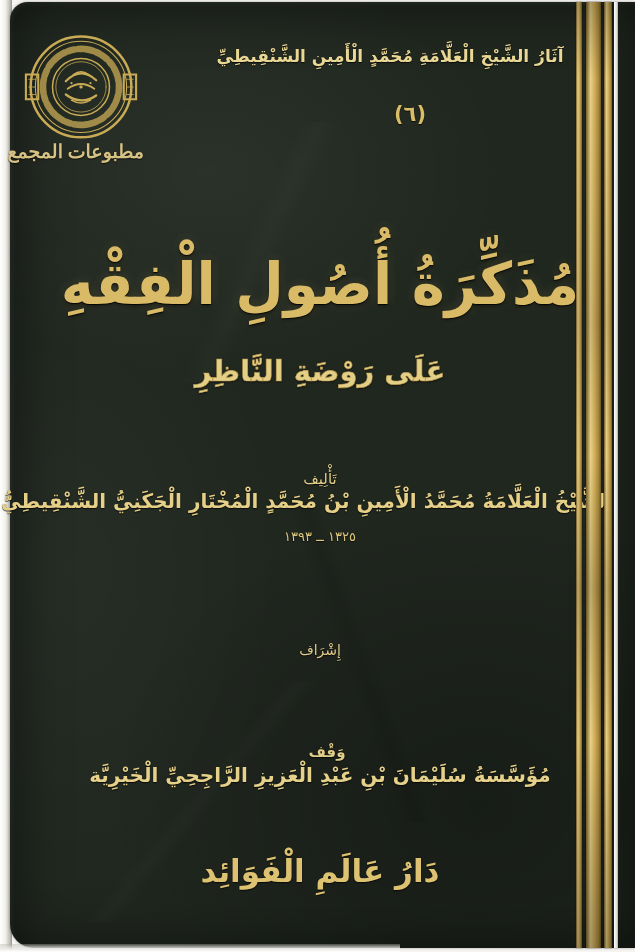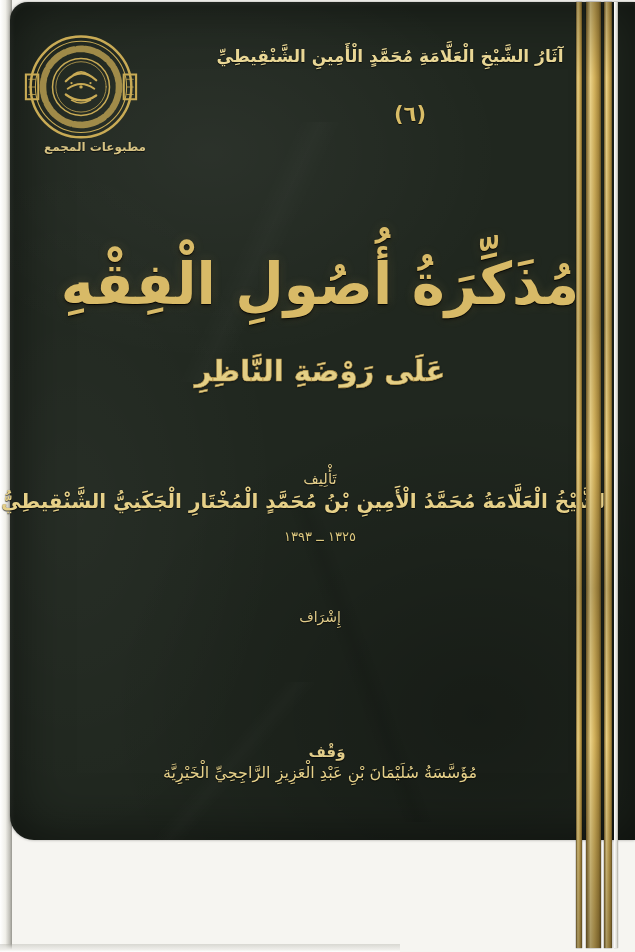--- a/index.html
+++ b/index.html
@@ -12,21 +12,21 @@
   .page-edge-left{
     position:absolute;left:0;top:0;width:12px;height:952px;
     background:linear-gradient(90deg,#ffffff 0%,#f1f0ea 45%,#c2c1ba 80%,#97968f 100%);
   }
   .page-edge-bottom{
     position:absolute;left:0;top:944px;width:400px;height:8px;
     background:linear-gradient(180deg,rgba(160,160,152,.35),#efeeea 70%,#ffffff);
   }
   
   .cover{
-    position:absolute;left:10px;top:2px;width:625px;height:838px;
+    position:absolute;left:10px;top:2px;width:625px;height:946px;
     border-radius:18px 0 0 24px;
     background:
       radial-gradient(ellipse 420px 300px at 32% 18%, rgba(255,255,255,0.05), transparent 70%),
       radial-gradient(ellipse 500px 420px at 75% 85%, rgba(0,0,0,0.28), transparent 75%),
       radial-gradient(ellipse 300px 500px at 10% 60%, rgba(255,255,255,0.03), transparent 70%),
       #20271f;
     box-shadow:
       inset 0 0 55px rgba(0,0,0,0.55),
       inset 2px 2px 4px rgba(255,255,255,0.07),
       0 0 3px rgba(0,0,0,0.35);
@@ -62,43 +62,43 @@
     color:#ddc272;direction:rtl;text-align:center;position:absolute;
     text-shadow:0 1px 1px rgba(0,0,0,.65),0 0 1px rgba(0,0,0,.4);
     white-space:nowrap;
   }
   .pale{color:#e9d795;}
 
   .series-line{left:205px;top:44px;width:350px;font-size:17px;font-weight:bold;letter-spacing:.5px;}
   .volume-number{left:370px;top:100px;width:60px;font-size:21px;font-weight:bold;color:#d9bd67;}
 
   .seal-wrap{position:absolute;left:14px;top:26px;width:114px;height:114px;}
-  .seal-caption{left:20px;top:138px;width:130px;font-size:12px;font-weight:bold;color:#d6c283;}
+  .seal-caption{left:4px;top:138px;width:130px;font-size:19px;font-weight:bold;color:#d6c283;font-family:Liberation Serif, serif;}
 
   .main-title{
     left:50px;top:216px;width:520px;height:132px;line-height:132px;
     font-size:56px;font-weight:bold;color:#d8ba67;
     text-shadow:0 1px 0 rgba(0,0,0,.7),0 2px 4px rgba(0,0,0,.55),0 0 10px rgba(216,186,103,.18);
     transform:scaleY(1.04);
   }
   .subtitle{
     left:140px;top:352px;width:340px;font-size:29px;font-weight:bold;color:#e4cf86;
     -webkit-text-stroke:.6px #b5954c;
     text-shadow:0 1px 2px rgba(0,0,0,.6);
   }
   .author-label{left:250px;top:468px;width:120px;font-size:15px;color:#e2cd8a;}
   .author-name{left:18px;top:487px;width:584px;font-size:20px;font-weight:bold;color:#e6d088;}
   .author-dates{left:210px;top:527px;width:200px;font-size:13px;letter-spacing:3px;color:#dcc87f;}
 
-  .supervision-label{left:250px;top:607px;width:120px;font-size:14px;color:#e2cd8a;}
+  .supervision-label{left:250px;top:640px;width:120px;font-size:14px;color:#e2cd8a;}
   .supervisor-name{left:125px;top:626px;width:370px;font-size:33px;font-weight:bold;color:#e3cd81;
     text-shadow:0 1px 2px rgba(0,0,0,.7),0 0 8px rgba(216,186,103,.15);}
 
   .waqf-label{left:257px;top:741px;width:120px;font-size:15px;font-weight:bold;color:#e2cd8a;}
-  .waqf-org{left:45px;top:761px;width:530px;font-size:16px;font-weight:normal;color:#e6d18a;}
+  .waqf-org{left:45px;top:761px;width:530px;font-size:20px;font-weight:bold;color:#e6d18a;}
 
   .publisher-name{left:175px;top:851px;width:270px;font-size:31px;font-weight:bold;color:#dec univers;}
   .publisher-name{color:#ddc272;}
   .publisher-tagline{left:220px;top:907px;width:180px;font-size:12.5px;color:#cdb878;}
 </style>
 </head>
 <body>
 
 <div class="page-edge-left"></div>
 
@@ -148,20 +148,21 @@
 
   <div class="gold author-label">تَأْلِيف</div>
   <div class="gold author-name">الشَّيْخُ الْعَلَّامَةُ مُحَمَّدُ الْأَمِينِ بْنُ مُحَمَّدٍ الْمُخْتَارِ الْجَكَنِيُّ الشَّنْقِيطِيُّ</div>
   <div class="gold author-dates">١٣٢٥ ــ ١٣٩٣</div>
 
   <div class="gold supervision-label">إِشْرَاف</div>
 
   <div class="gold waqf-label">وَقْف</div>
   <div class="gold waqf-org">مُؤَسَّسَةُ سُلَيْمَانَ بْنِ عَبْدِ الْعَزِيزِ الرَّاجِحِيِّ الْخَيْرِيَّة</div>
 
+  <div class="gold publisher-name">دَارُ عَالَمِ الْفَوَائِد</div>
 
   <div class="stripe stripe-gold stripe-thin"></div>
   <div class="stripe stripe-gold stripe-wide"></div>
   <div class="stripe stripe-gold stripe-mid"></div>
   <div class="stripe stripe-white"></div>
 
 </div>
 
 <div class="page-edge-bottom"></div>
 

